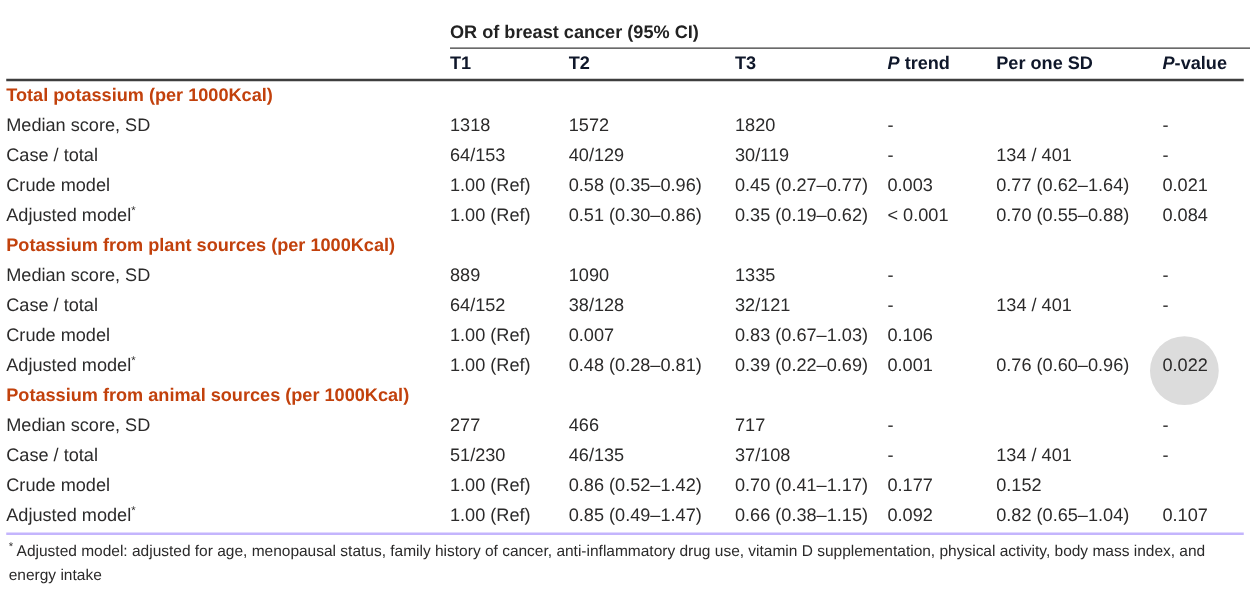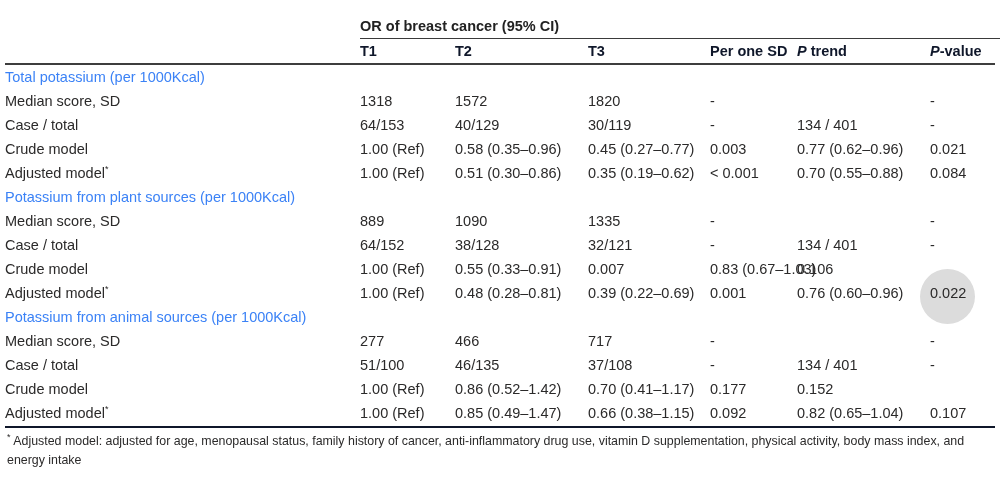--- a/index.html
+++ b/index.html
@@ -35,32 +35,32 @@
     grid-column:2 / 8;
     border-bottom:1px solid #3a3a3a;
     font-weight:700;color:#222;
     padding-bottom:3px;
     line-height:1.1;
   }
   .hdr2{
     border-bottom:2px solid #3e3e3e;
     font-weight:700;color:#0f172a;
   }
-  .section-hdr{font-weight:400;color:#3b82f6;}
+  .section-hdr{font-weight:700;color:#c2410c;}
   .section-hdr .cell{grid-column:1 / 8;}
   .cell{
     white-space:nowrap;
     overflow:visible;
     line-height:24px;
   }
   .ital{font-style:italic;}
   sup{font-size:9px;vertical-align:super;line-height:0;}
   .footnote{
     position:relative;z-index:1;
-    border-top:2px solid #0f172a;
+    border-top:2px solid #c4b5fd;
     margin-top:1px;
     padding:4px 2px 0 2px;
     font-size:12.4px;
     line-height:19px;
     color:#2b2a2a;
     max-width:992px;
   }
 </style>
 </head>
 <body>
@@ -74,22 +74,22 @@
     <div class="grid row hdr1">
       <div class="cell"></div>
       <div class="cell span-cell">OR of breast cancer (95% CI)</div>
     </div>
 
     <div class="grid row hdr2">
       <div class="cell"></div>
       <div class="cell">T1</div>
       <div class="cell">T2</div>
       <div class="cell">T3</div>
+      <div class="cell"><span class="ital">P</span><span> trend</span></div>
       <div class="cell">Per one SD</div>
-      <div class="cell"><span class="ital">P</span><span> trend</span></div>
       <div class="cell"><span class="ital">P</span><span>-value</span></div>
     </div>
 
     <div class="grid row section-hdr">
       <div class="cell">Total potassium (per 1000Kcal)</div>
     </div>
     <div class="grid row">
       <div class="cell">Median score, SD</div>
       <div class="cell">1318</div>
       <div class="cell">1572</div>
@@ -106,21 +106,21 @@
       <div class="cell">-</div>
       <div class="cell">134 / 401</div>
       <div class="cell">-</div>
     </div>
     <div class="grid row">
       <div class="cell">Crude model</div>
       <div class="cell">1.00 (Ref)</div>
       <div class="cell">0.58 (0.35–0.96)</div>
       <div class="cell">0.45 (0.27–0.77)</div>
       <div class="cell">0.003</div>
-      <div class="cell">0.77 (0.62–0.96)</div>
+      <div class="cell">0.77 (0.62–1.64)</div>
       <div class="cell">0.021</div>
     </div>
     <div class="grid row">
       <div class="cell"><span>Adjusted model</span><sup>*</sup></div>
       <div class="cell">1.00 (Ref)</div>
       <div class="cell">0.51 (0.30–0.86)</div>
       <div class="cell">0.35 (0.19–0.62)</div>
       <div class="cell">&lt; 0.001</div>
       <div class="cell">0.70 (0.55–0.88)</div>
       <div class="cell">0.084</div>
@@ -143,21 +143,20 @@
       <div class="cell">64/152</div>
       <div class="cell">38/128</div>
       <div class="cell">32/121</div>
       <div class="cell">-</div>
       <div class="cell">134 / 401</div>
       <div class="cell">-</div>
     </div>
     <div class="grid row">
       <div class="cell">Crude model</div>
       <div class="cell">1.00 (Ref)</div>
-      <div class="cell">0.55 (0.33–0.91)</div>
       <div class="cell">0.007</div>
       <div class="cell">0.83 (0.67–1.03)</div>
       <div class="cell">0.106</div>
     </div>
     <div class="grid row">
       <div class="cell"><span>Adjusted model</span><sup>*</sup></div>
       <div class="cell">1.00 (Ref)</div>
       <div class="cell">0.48 (0.28–0.81)</div>
       <div class="cell">0.39 (0.22–0.69)</div>
       <div class="cell">0.001</div>
@@ -172,21 +171,21 @@
       <div class="cell">Median score, SD</div>
       <div class="cell">277</div>
       <div class="cell">466</div>
       <div class="cell">717</div>
       <div class="cell">-</div>
       <div class="cell"></div>
       <div class="cell">-</div>
     </div>
     <div class="grid row">
       <div class="cell">Case / total</div>
-      <div class="cell">51/100</div>
+      <div class="cell">51/230</div>
       <div class="cell">46/135</div>
       <div class="cell">37/108</div>
       <div class="cell">-</div>
       <div class="cell">134 / 401</div>
       <div class="cell">-</div>
     </div>
     <div class="grid row">
       <div class="cell">Crude model</div>
       <div class="cell">1.00 (Ref)</div>
       <div class="cell">0.86 (0.52–1.42)</div>

